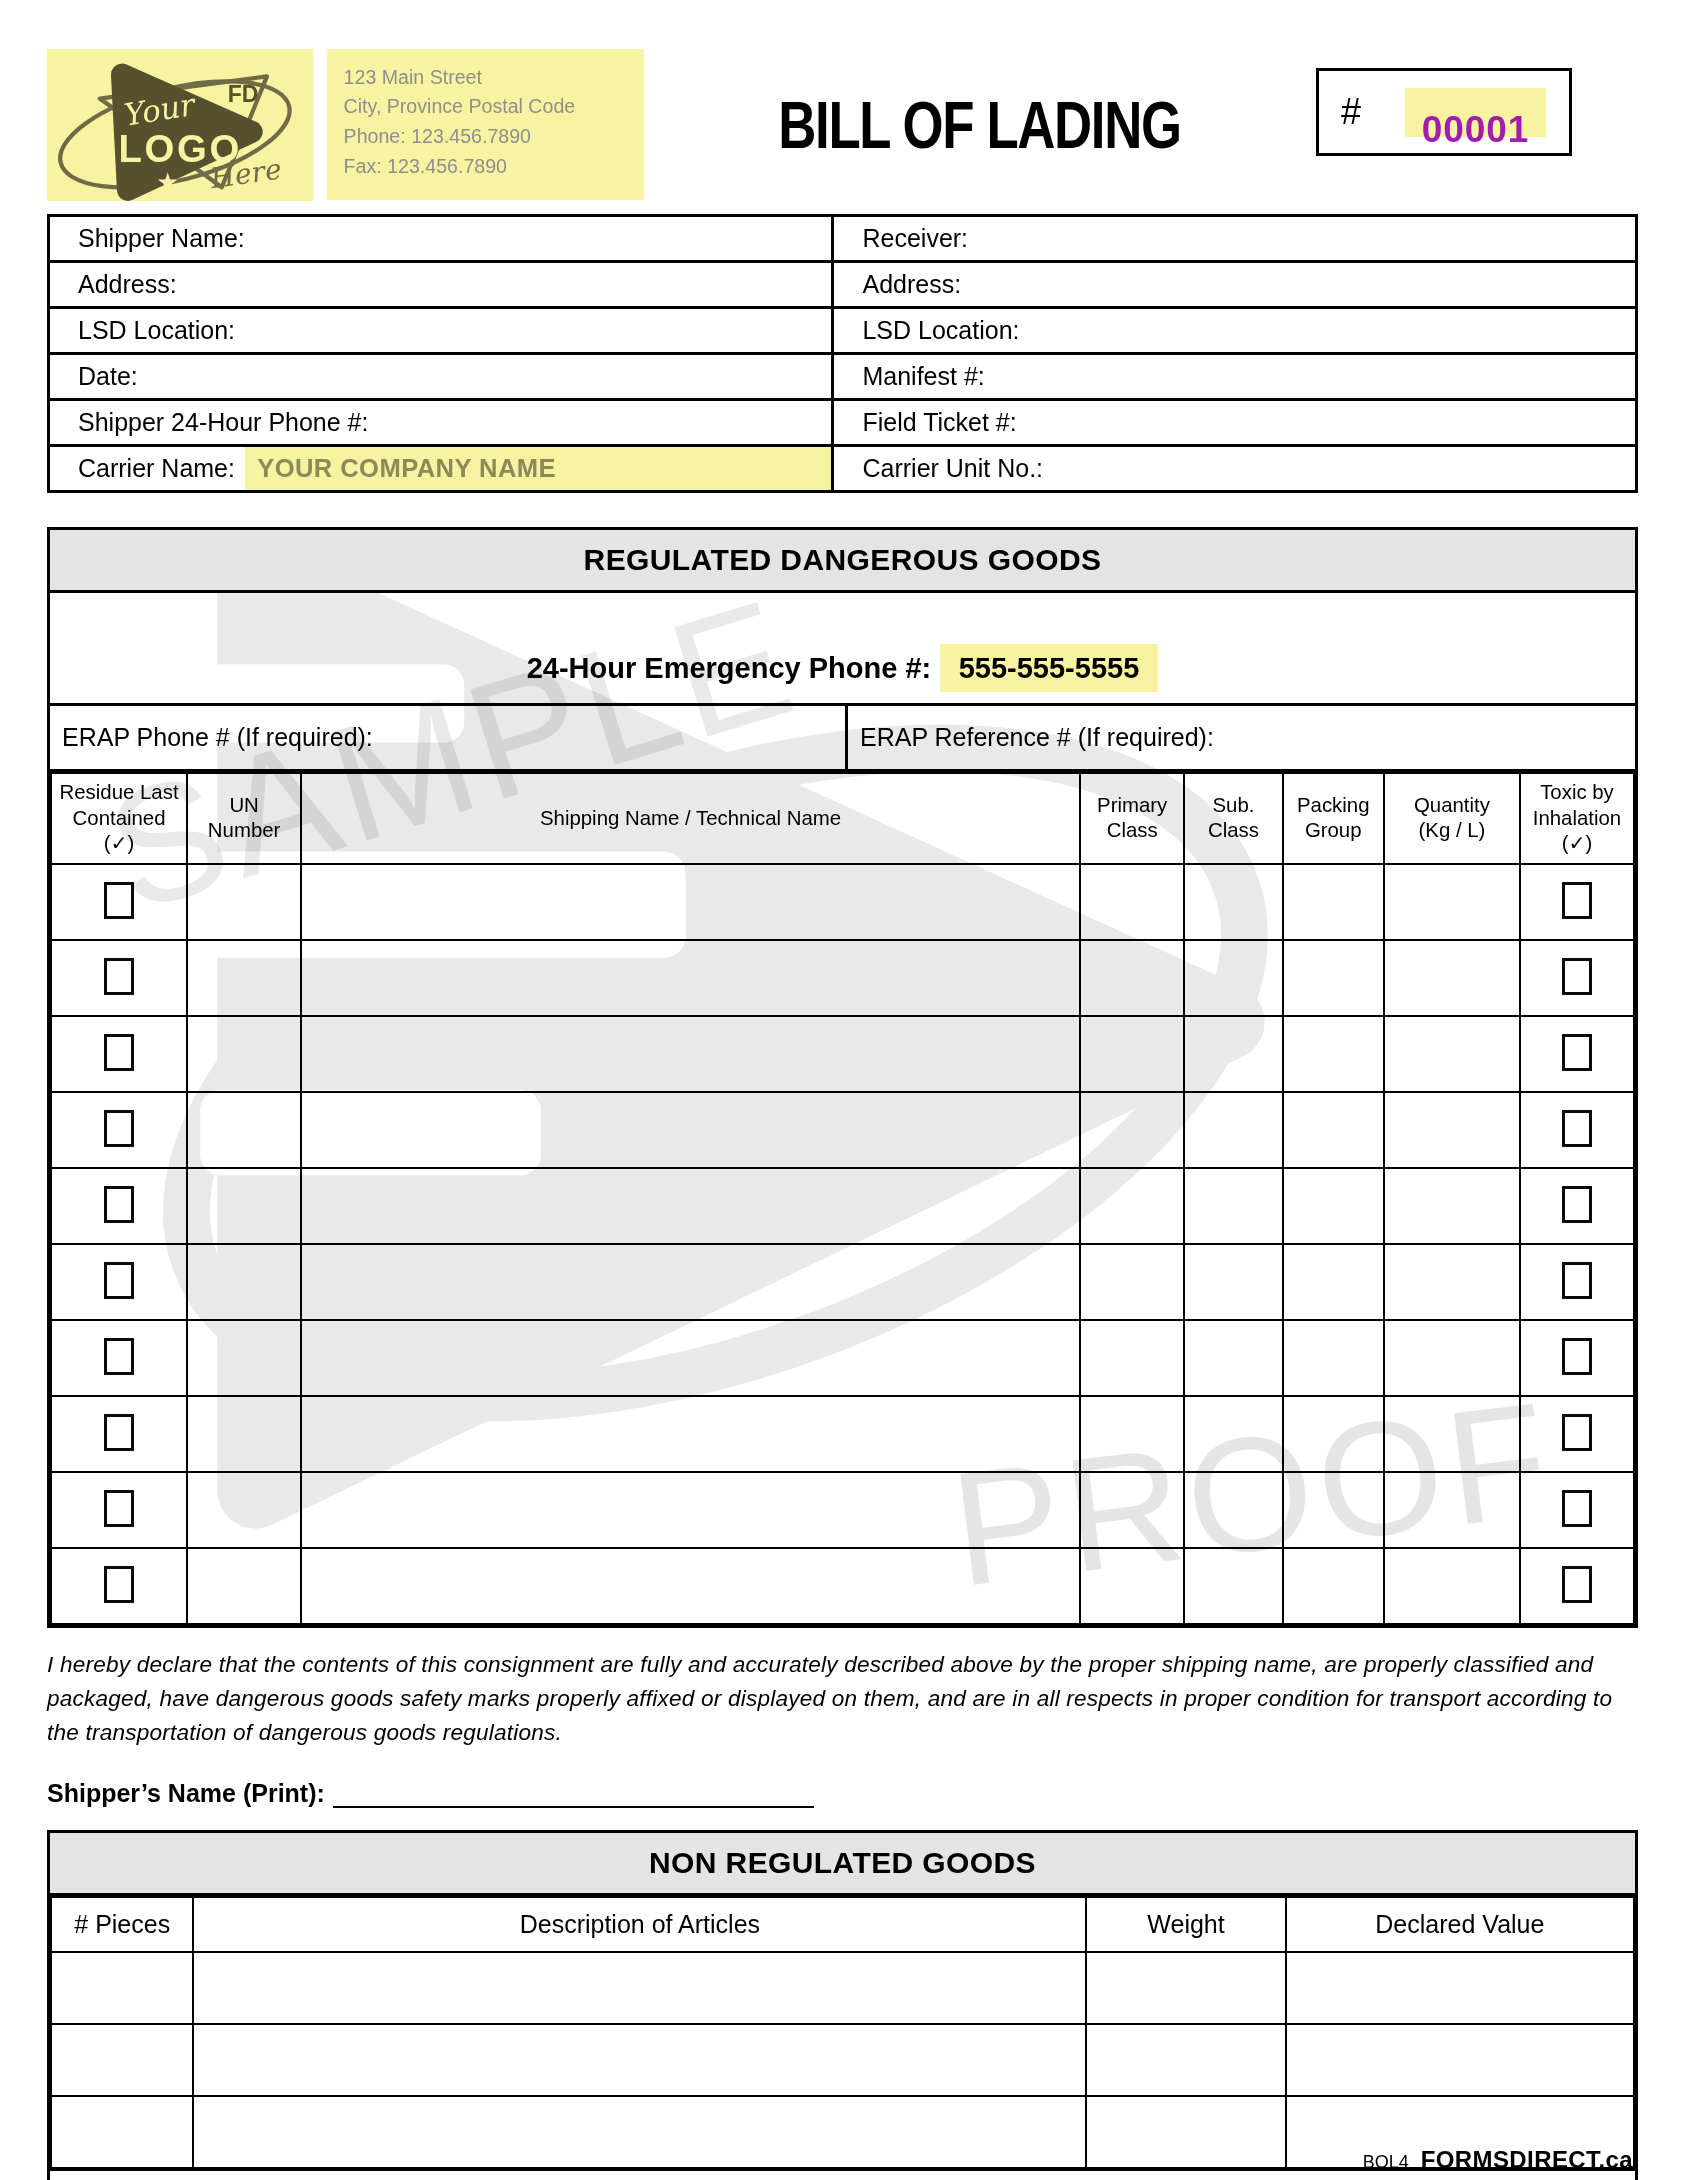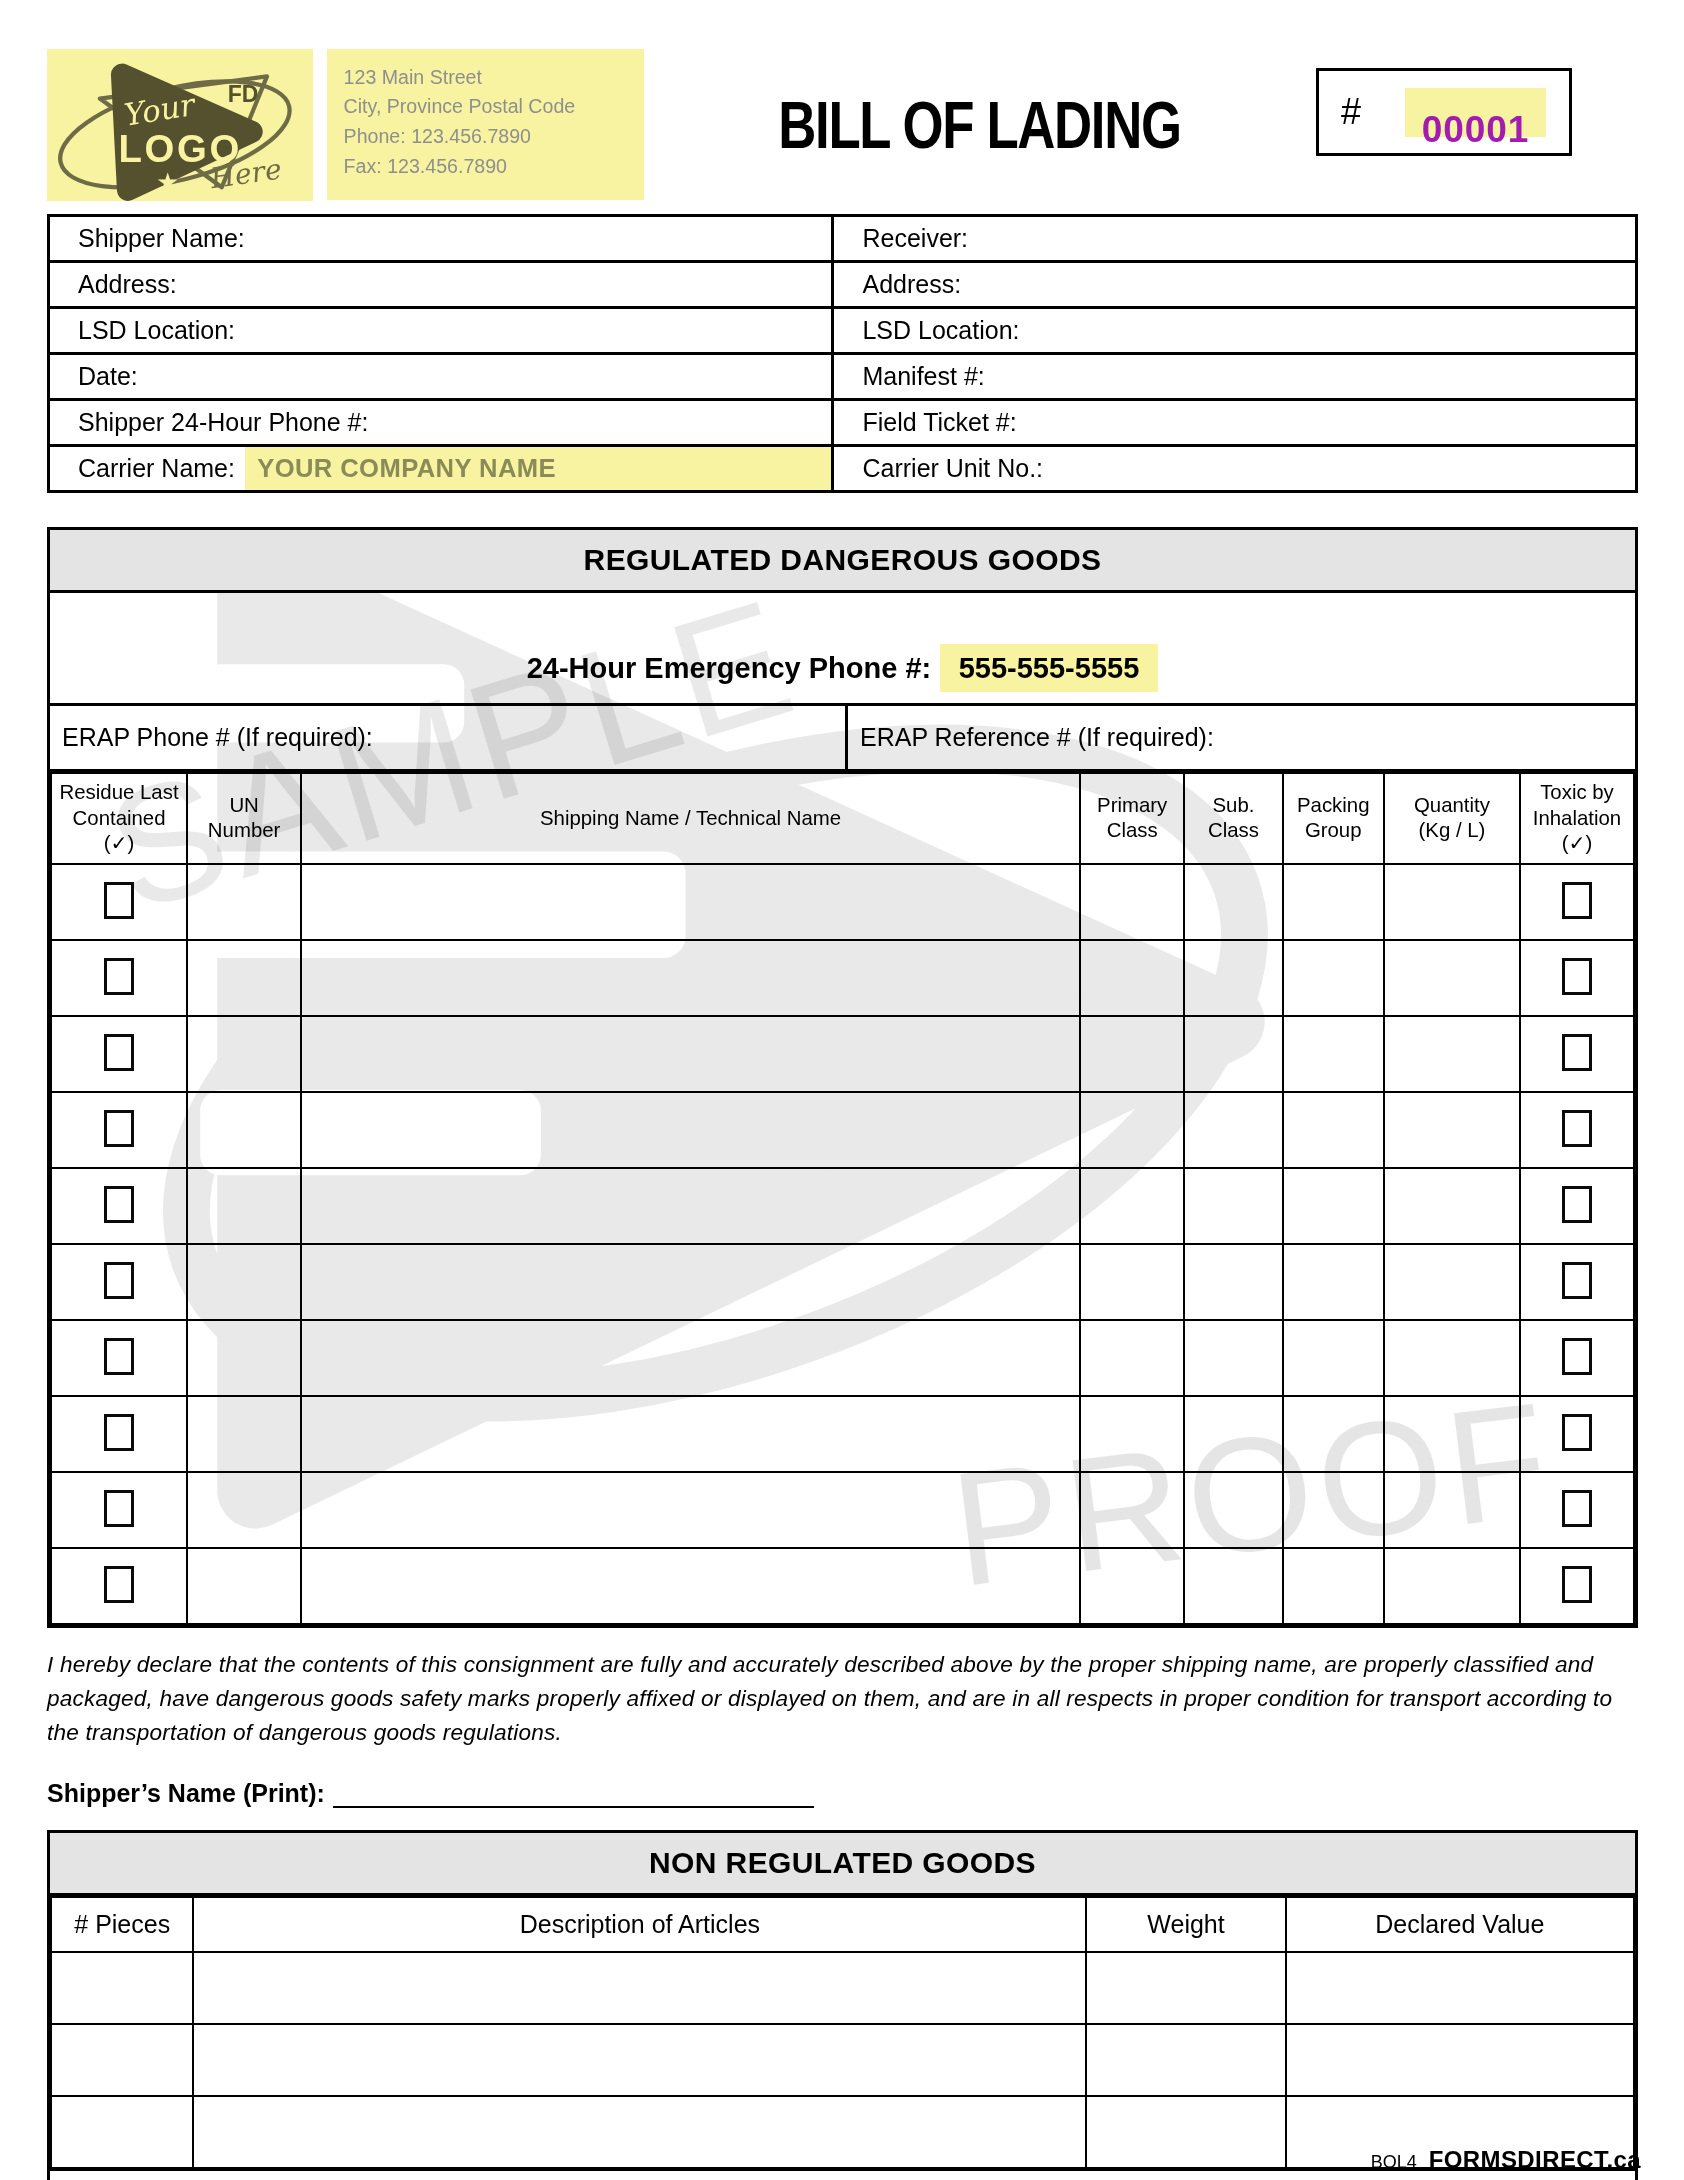--- a/index.html
+++ b/index.html
@@ -66,21 +66,21 @@
   .shipper-uline{width:481px;margin-left:8.5px;}
 
   
   .nrg{border:3.4px solid #000;margin-top:22px;}
   .nrg-table{width:100%;border-collapse:collapse;table-layout:fixed;}
   .nrg-table th{border:2.6px solid #000;height:51px;font-size:25px;font-weight:normal;text-align:center;
                 vertical-align:middle;background:transparent;}
   .nrg-table td{border:2.6px solid #000;height:68px;background:transparent;}
   .special{border-top:2.6px solid #000;height:56px;display:flex;align-items:center;
            padding-left:12px;font-size:25.6px;}
-  .brand{position:absolute;right:44px;bottom:6.8px;z-index:1;display:flex;align-items:baseline;gap:12px;}
+  .brand{position:absolute;right:52px;bottom:6.8px;z-index:1;display:flex;align-items:baseline;gap:12px;}
   .brand-code{font-size:18px;}
   .brand-name{font-size:24px;font-weight:bold;letter-spacing:0.4px;}
 </style>
 </head>
 <body>
 
 <div class="wm-layer">
   <svg class="wm-fd" width="1210" height="1056" viewBox="0 0 1420 1240">
     <ellipse cx="660" cy="640" rx="650" ry="330" transform="rotate(-20 660 640)" fill="none" stroke="#E9E9E9" stroke-width="55"></ellipse>
     <polygon points="120,60 1260,580 120,1130" fill="#E9E9E9" stroke="#E9E9E9" stroke-width="90" stroke-linejoin="round"></polygon>

